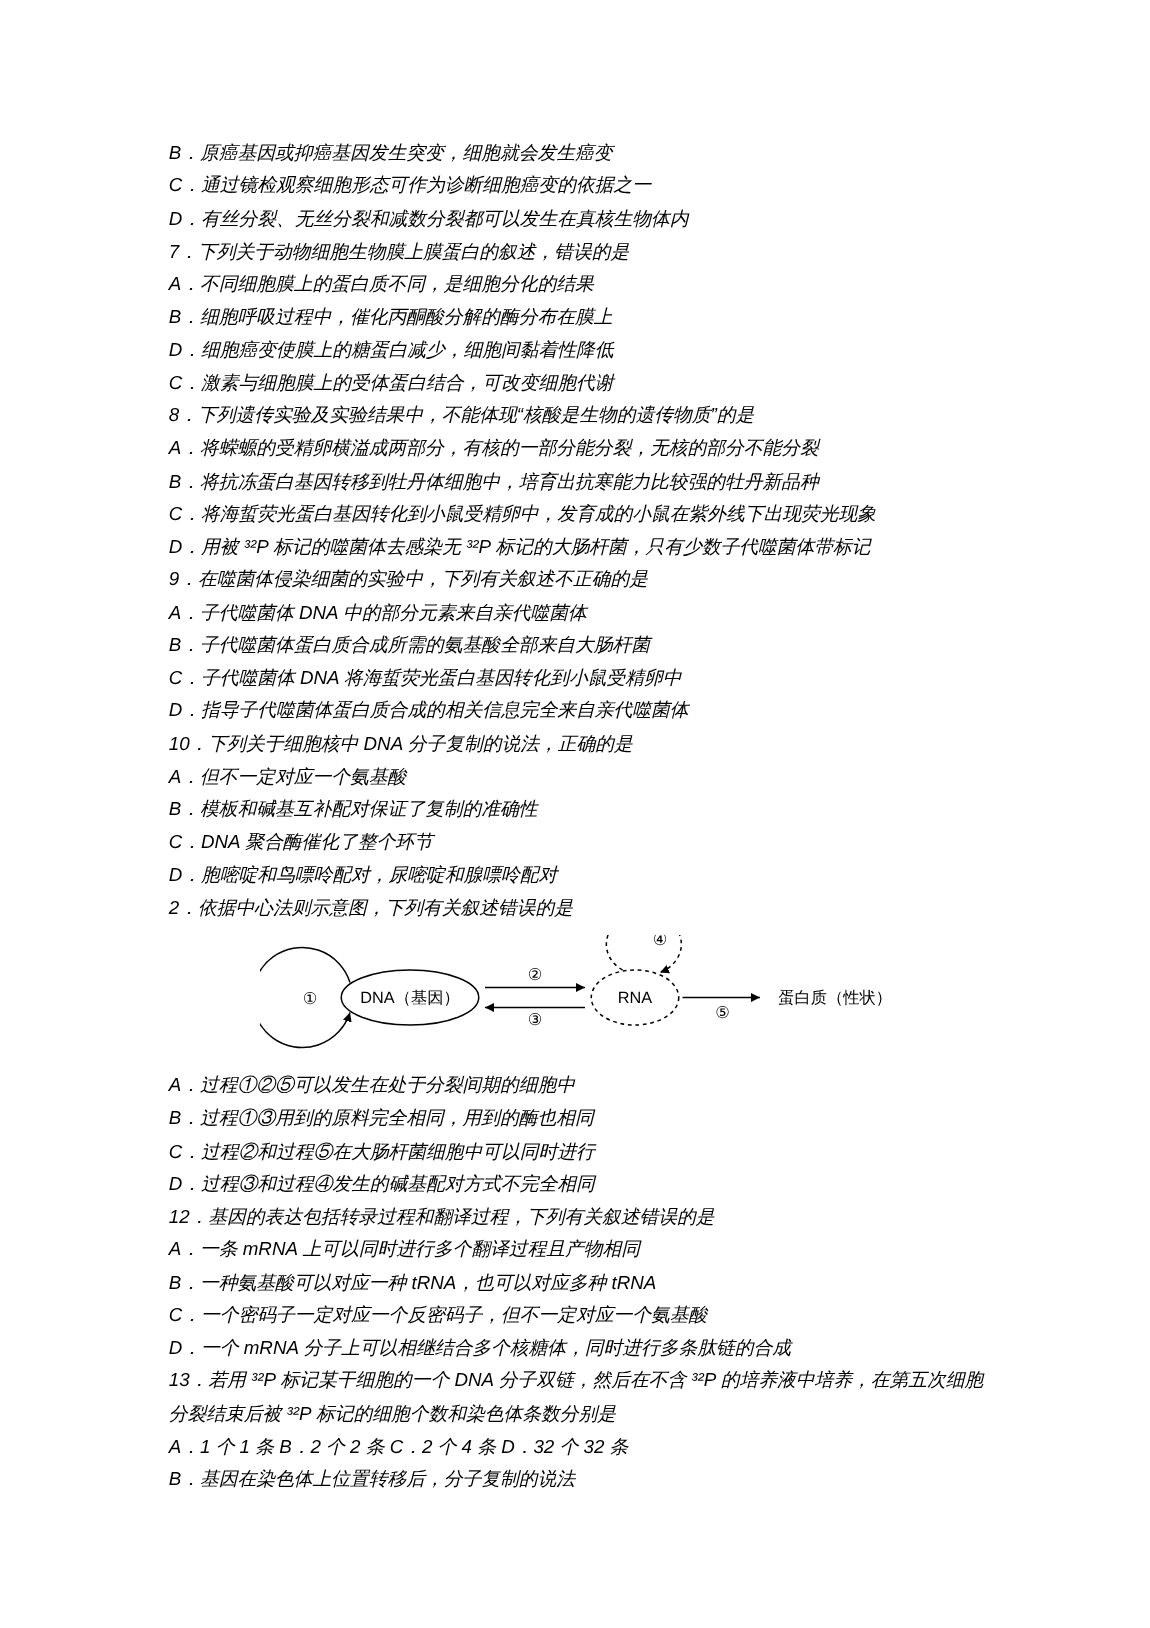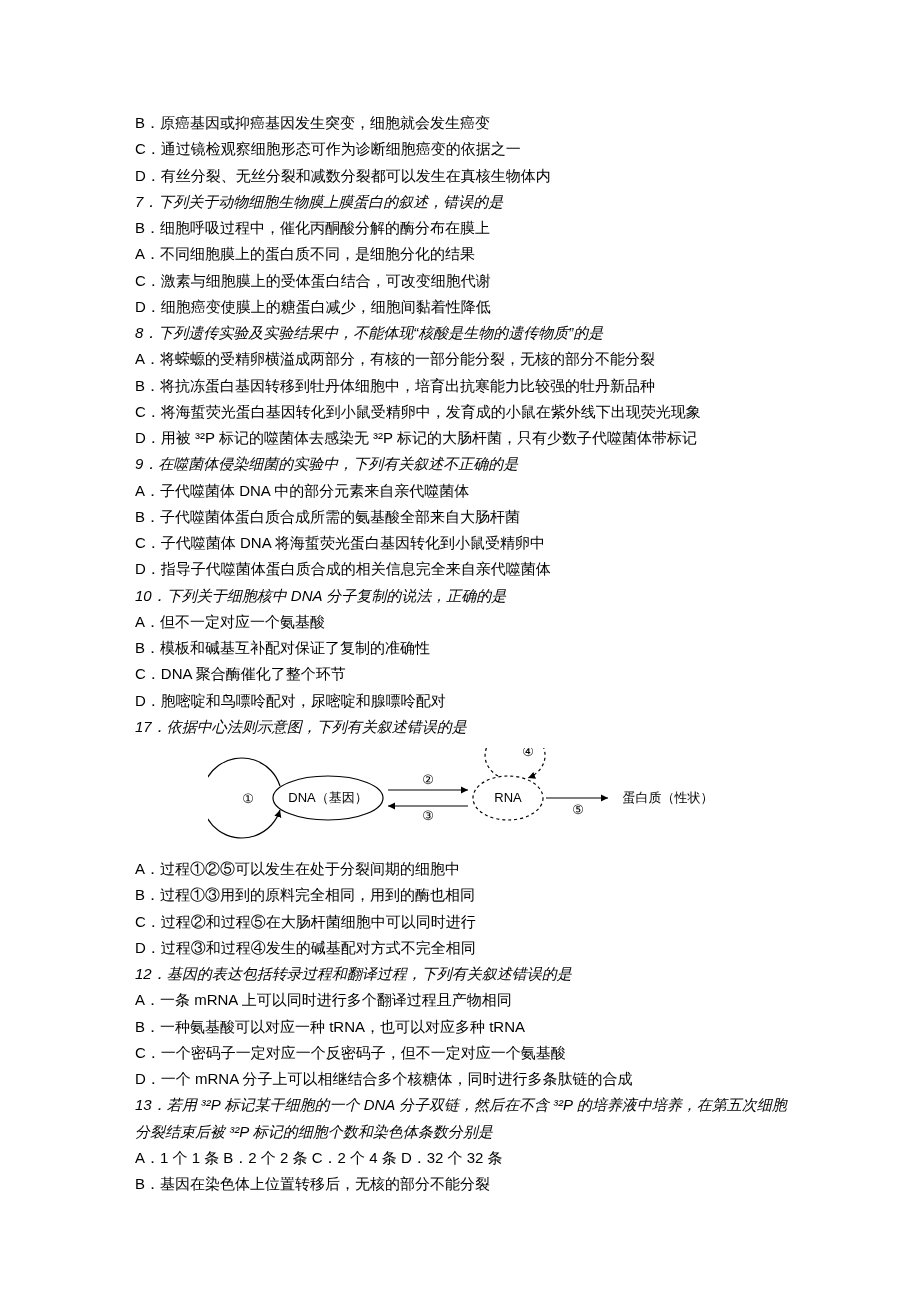--- a/index.html
+++ b/index.html
@@ -17,64 +17,65 @@
   }
   .line {
     display: block;
   }
   .question {
     margin-top: 0;
     font-style: italic;
   }
   .option {
     margin-top: 0;
+    font-style: italic;
   }
   .diagram-wrap {
     display: flex;
     justify-content: center;
     margin: 8px 0 8px 0;
   }
   .diagram {
     width: 520px;
     height: 100px;
   }
 </style>
 </head>
 <body>
 
 <div class="page">
   <span class="line option">B．原癌基因或抑癌基因发生突变，细胞就会发生癌变</span>
   <span class="line option">C．通过镜检观察细胞形态可作为诊断细胞癌变的依据之一</span>
   <span class="line option">D．有丝分裂、无丝分裂和减数分裂都可以发生在真核生物体内</span>
 
   <span class="line question">7．下列关于动物细胞生物膜上膜蛋白的叙述，错误的是</span>
+  <span class="line option">A．不同细胞膜上的蛋白质不同，是细胞分化的结果</span>
   <span class="line option">B．细胞呼吸过程中，催化丙酮酸分解的酶分布在膜上</span>
-  <span class="line option">A．不同细胞膜上的蛋白质不同，是细胞分化的结果</span>
+  <span class="line option">D．细胞癌变使膜上的糖蛋白减少，细胞间黏着性降低</span>
   <span class="line option">C．激素与细胞膜上的受体蛋白结合，可改变细胞代谢</span>
-  <span class="line option">D．细胞癌变使膜上的糖蛋白减少，细胞间黏着性降低</span>
 
   <span class="line question">8．下列遗传实验及实验结果中，不能体现“核酸是生物的遗传物质”的是</span>
   <span class="line option">A．将蝾螈的受精卵横溢成两部分，有核的一部分能分裂，无核的部分不能分裂</span>
   <span class="line option">B．将抗冻蛋白基因转移到牡丹体细胞中，培育出抗寒能力比较强的牡丹新品种</span>
   <span class="line option">C．将海蜇荧光蛋白基因转化到小鼠受精卵中，发育成的小鼠在紫外线下出现荧光现象</span>
   <span class="line option">D．用被 ³²P 标记的噬菌体去感染无 ³²P 标记的大肠杆菌，只有少数子代噬菌体带标记</span>
 
   <span class="line question">9．在噬菌体侵染细菌的实验中，下列有关叙述不正确的是</span>
   <span class="line option">A．子代噬菌体 DNA 中的部分元素来自亲代噬菌体</span>
   <span class="line option">B．子代噬菌体蛋白质合成所需的氨基酸全部来自大肠杆菌</span>
   <span class="line option">C．子代噬菌体 DNA 将海蜇荧光蛋白基因转化到小鼠受精卵中</span>
   <span class="line option">D．指导子代噬菌体蛋白质合成的相关信息完全来自亲代噬菌体</span>
 
   <span class="line question">10．下列关于细胞核中 DNA 分子复制的说法，正确的是</span>
   <span class="line option">A．但不一定对应一个氨基酸</span>
   <span class="line option">B．模板和碱基互补配对保证了复制的准确性</span>
   <span class="line option">C．DNA 聚合酶催化了整个环节</span>
   <span class="line option">D．胞嘧啶和鸟嘌呤配对，尿嘧啶和腺嘌呤配对</span>
 
-  <span class="line question">17．依据中心法则示意图，下列有关叙述错误的是</span>
+  <span class="line question">2．依据中心法则示意图，下列有关叙述错误的是</span>
 
   <div class="diagram-wrap">
     <svg class="diagram" viewBox="0 0 520 100">
       <defs>
         <marker id="ah" markerWidth="8" markerHeight="8" refX="6" refY="3" orient="auto">
           <path d="M0,0 L6,3 L0,6 Z" fill="#000"></path>
         </marker>
       </defs>
 
       <ellipse cx="120" cy="50" rx="55" ry="22" fill="none" stroke="#000" stroke-width="1.2"></ellipse>
@@ -107,14 +108,14 @@
 
   <span class="line question">12．基因的表达包括转录过程和翻译过程，下列有关叙述错误的是</span>
   <span class="line option">A．一条 mRNA 上可以同时进行多个翻译过程且产物相同</span>
   <span class="line option">B．一种氨基酸可以对应一种 tRNA，也可以对应多种 tRNA</span>
   <span class="line option">C．一个密码子一定对应一个反密码子，但不一定对应一个氨基酸</span>
   <span class="line option">D．一个 mRNA 分子上可以相继结合多个核糖体，同时进行多条肽链的合成</span>
 
   <span class="line question">13．若用 ³²P 标记某干细胞的一个 DNA 分子双链，然后在不含 ³²P 的培养液中培养，在第五次细胞分裂结束后被 ³²P 标记的细胞个数和染色体条数分别是</span>
   <span class="line option">A．1 个 1 条  B．2 个 2 条  C．2 个 4 条  D．32 个 32 条</span>
 
-  <span class="line option">B．基因在染色体上位置转移后，无核的部分不能分裂</span>
+  <span class="line option">B．基因在染色体上位置转移后，分子复制的说法</span>
 </div>
 
 </body></html>

